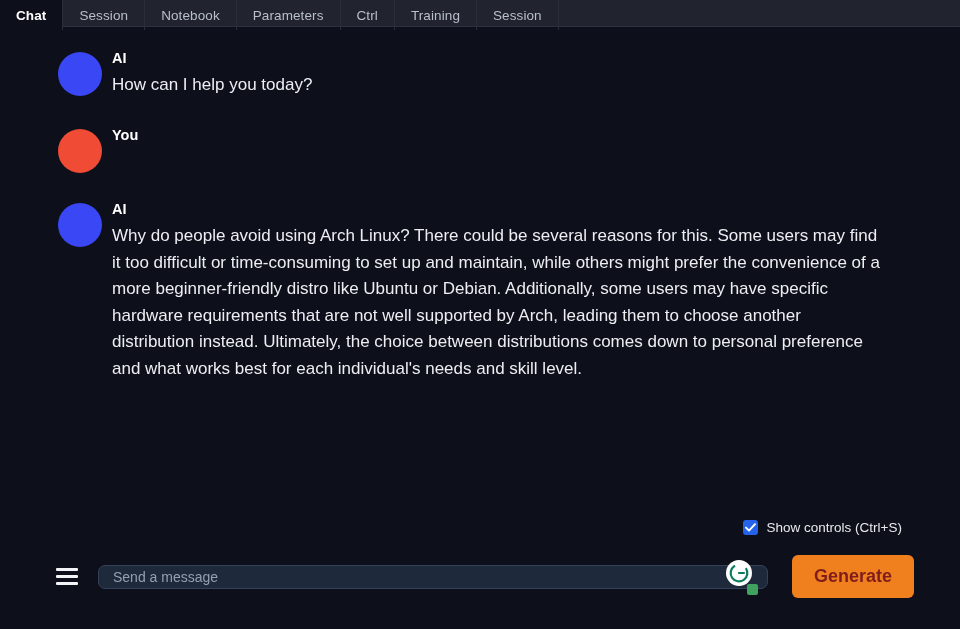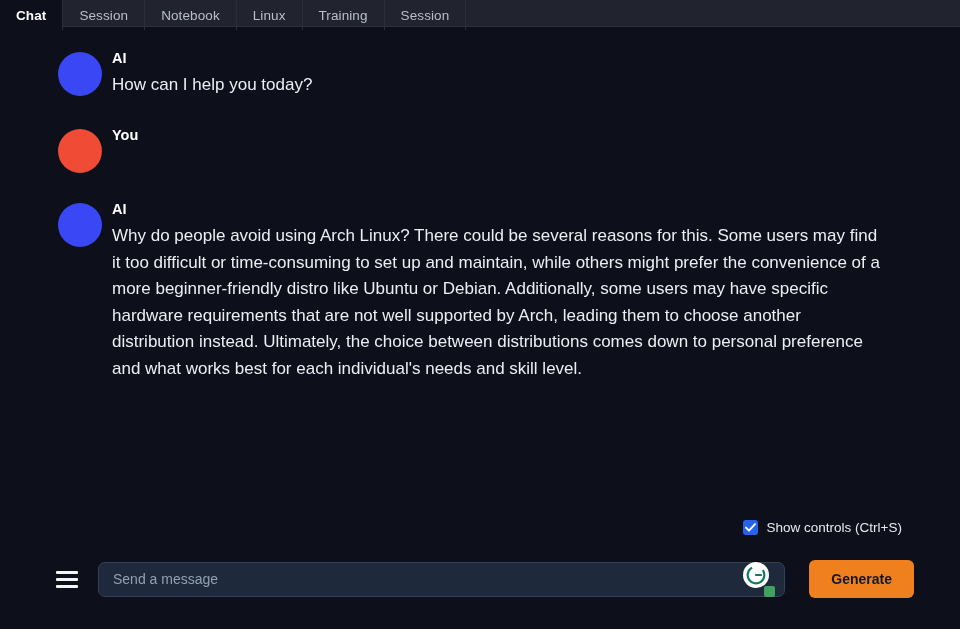--- a/index.html
+++ b/index.html
@@ -145,21 +145,21 @@
     border-radius: 1px;
   }
 
   #message-input-wrap {
     position: relative;
     flex: 1 1 auto;
     max-width: 703px;
   }
   #message-input {
     width: 100%;
-    height: 35px;
+    height: 24px;
     background: #1e293b;
     border: 1px solid #34415a;
     border-radius: 7px;
     color: #e6e8ec;
     font-family: "Liberation Sans", sans-serif;
     font-size: 14px;
     padding: 0 54px 0 14px;
     outline: none;
   }
   #message-input::placeholder { color: #93a0b4; }
@@ -192,22 +192,22 @@
     width: 11px;
     height: 11px;
     border-radius: 2px;
     background: #3fa35f;
   }
 
   #generate-button {
     margin-left: 24px;
     flex: 0 0 auto;
     background: #f0801e;
-    color: #0f172a;
-    font-size: 14px;
+    color: #7f1d1d;
+    font-size: 18px;
     font-weight: bold;
     font-family: "Liberation Sans", sans-serif;
     border: none;
     border-radius: 6px;
     padding: 11px 22px;
     cursor: pointer;
     white-space: nowrap;
   }
 </style>
 </head>
@@ -217,21 +217,24 @@
   <div class="tab active">
     <span>Chat</span>
   </div>
   <div class="tab">
     <span>Session</span>
   </div>
   <div class="tab">
     <span>Notebook</span>
   </div>
   <div class="tab">
-    <span>Linux</span>
+    <span>Parameters</span>
+  </div>
+  <div class="tab">
+    <span>Ctrl</span>
   </div>
   <div class="tab">
     <span>Training</span>
   </div>
   <div class="tab">
     <span>Session</span>
   </div>
 </div>
 
 <div id="chat-area">

